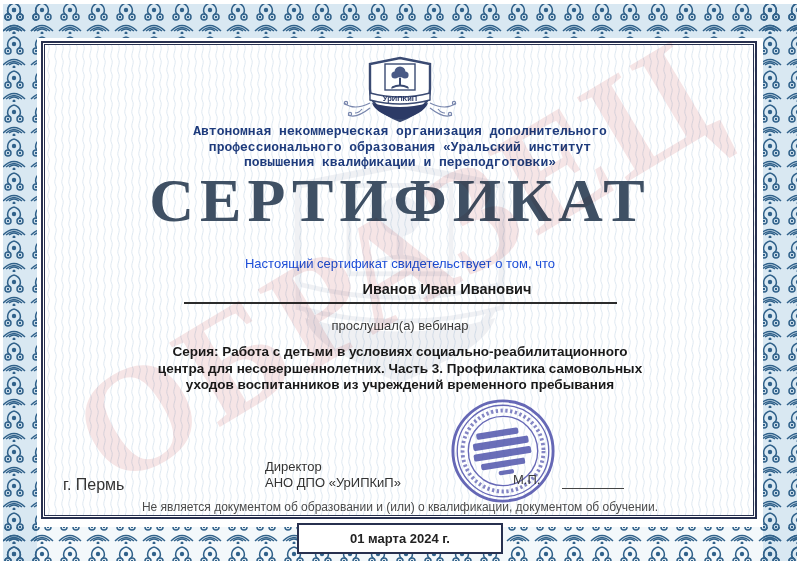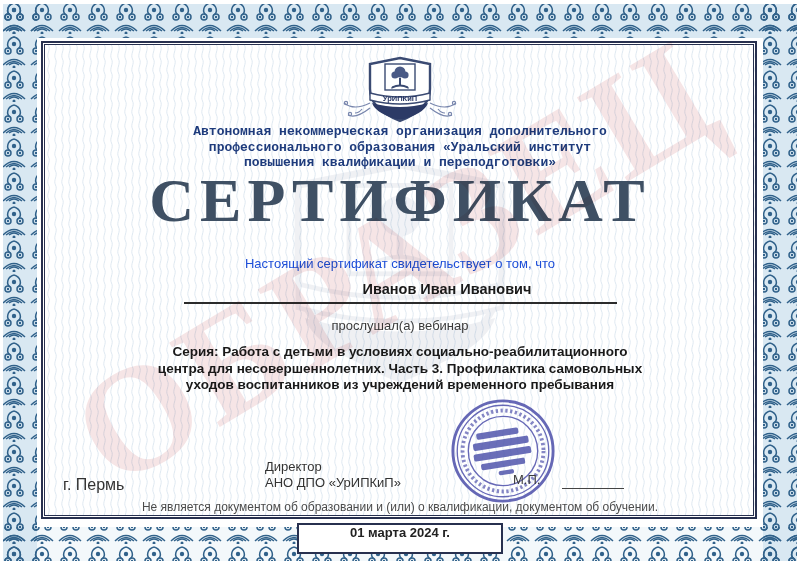--- a/index.html
+++ b/index.html
@@ -40,21 +40,21 @@
     font-size:13.5px;font-weight:bold;line-height:16.5px;color:#191919;
   }
   .stamp{left:450px;top:398px;width:106px;height:106px;z-index:4;filter:blur(.35px);opacity:.92;}
   .director{left:265px;top:459px;font-size:13px;line-height:15.5px;color:#333;}
   .city{left:63px;top:476px;font-size:16px;color:#333;}
   .mp{left:513px;top:472px;font-size:13px;color:#3b3b3b;z-index:5;}
   .sig-line{left:562px;top:488px;width:62px;border-top:1.5px solid #444;height:0;}
   .disclaimer{left:0;top:500px;width:100%;text-align:center;font-size:12px;color:#4b4b4b;}
   .date-box{
     left:297px;top:523px;width:202px;height:27px;background:#fff;
-    border:2px solid #27304f;z-index:8;display:flex;justify-content:center;
+    border:2px solid #27304f;z-index:8;display:flex;align-items:center;justify-content:center;
     font-size:13px;font-weight:bold;color:#222222;
   }
   .watermark{
     left:395px;top:262px;transform:translate(-50%,-50%) rotate(-31deg);
     font-family:"Liberation Serif",serif;font-weight:bold;font-size:150px;
     letter-spacing:4px;color:#c24d52;opacity:.15;z-index:6;
     white-space:nowrap;mix-blend-mode:multiply;pointer-events:none;
   }
 </style>
 </head>

